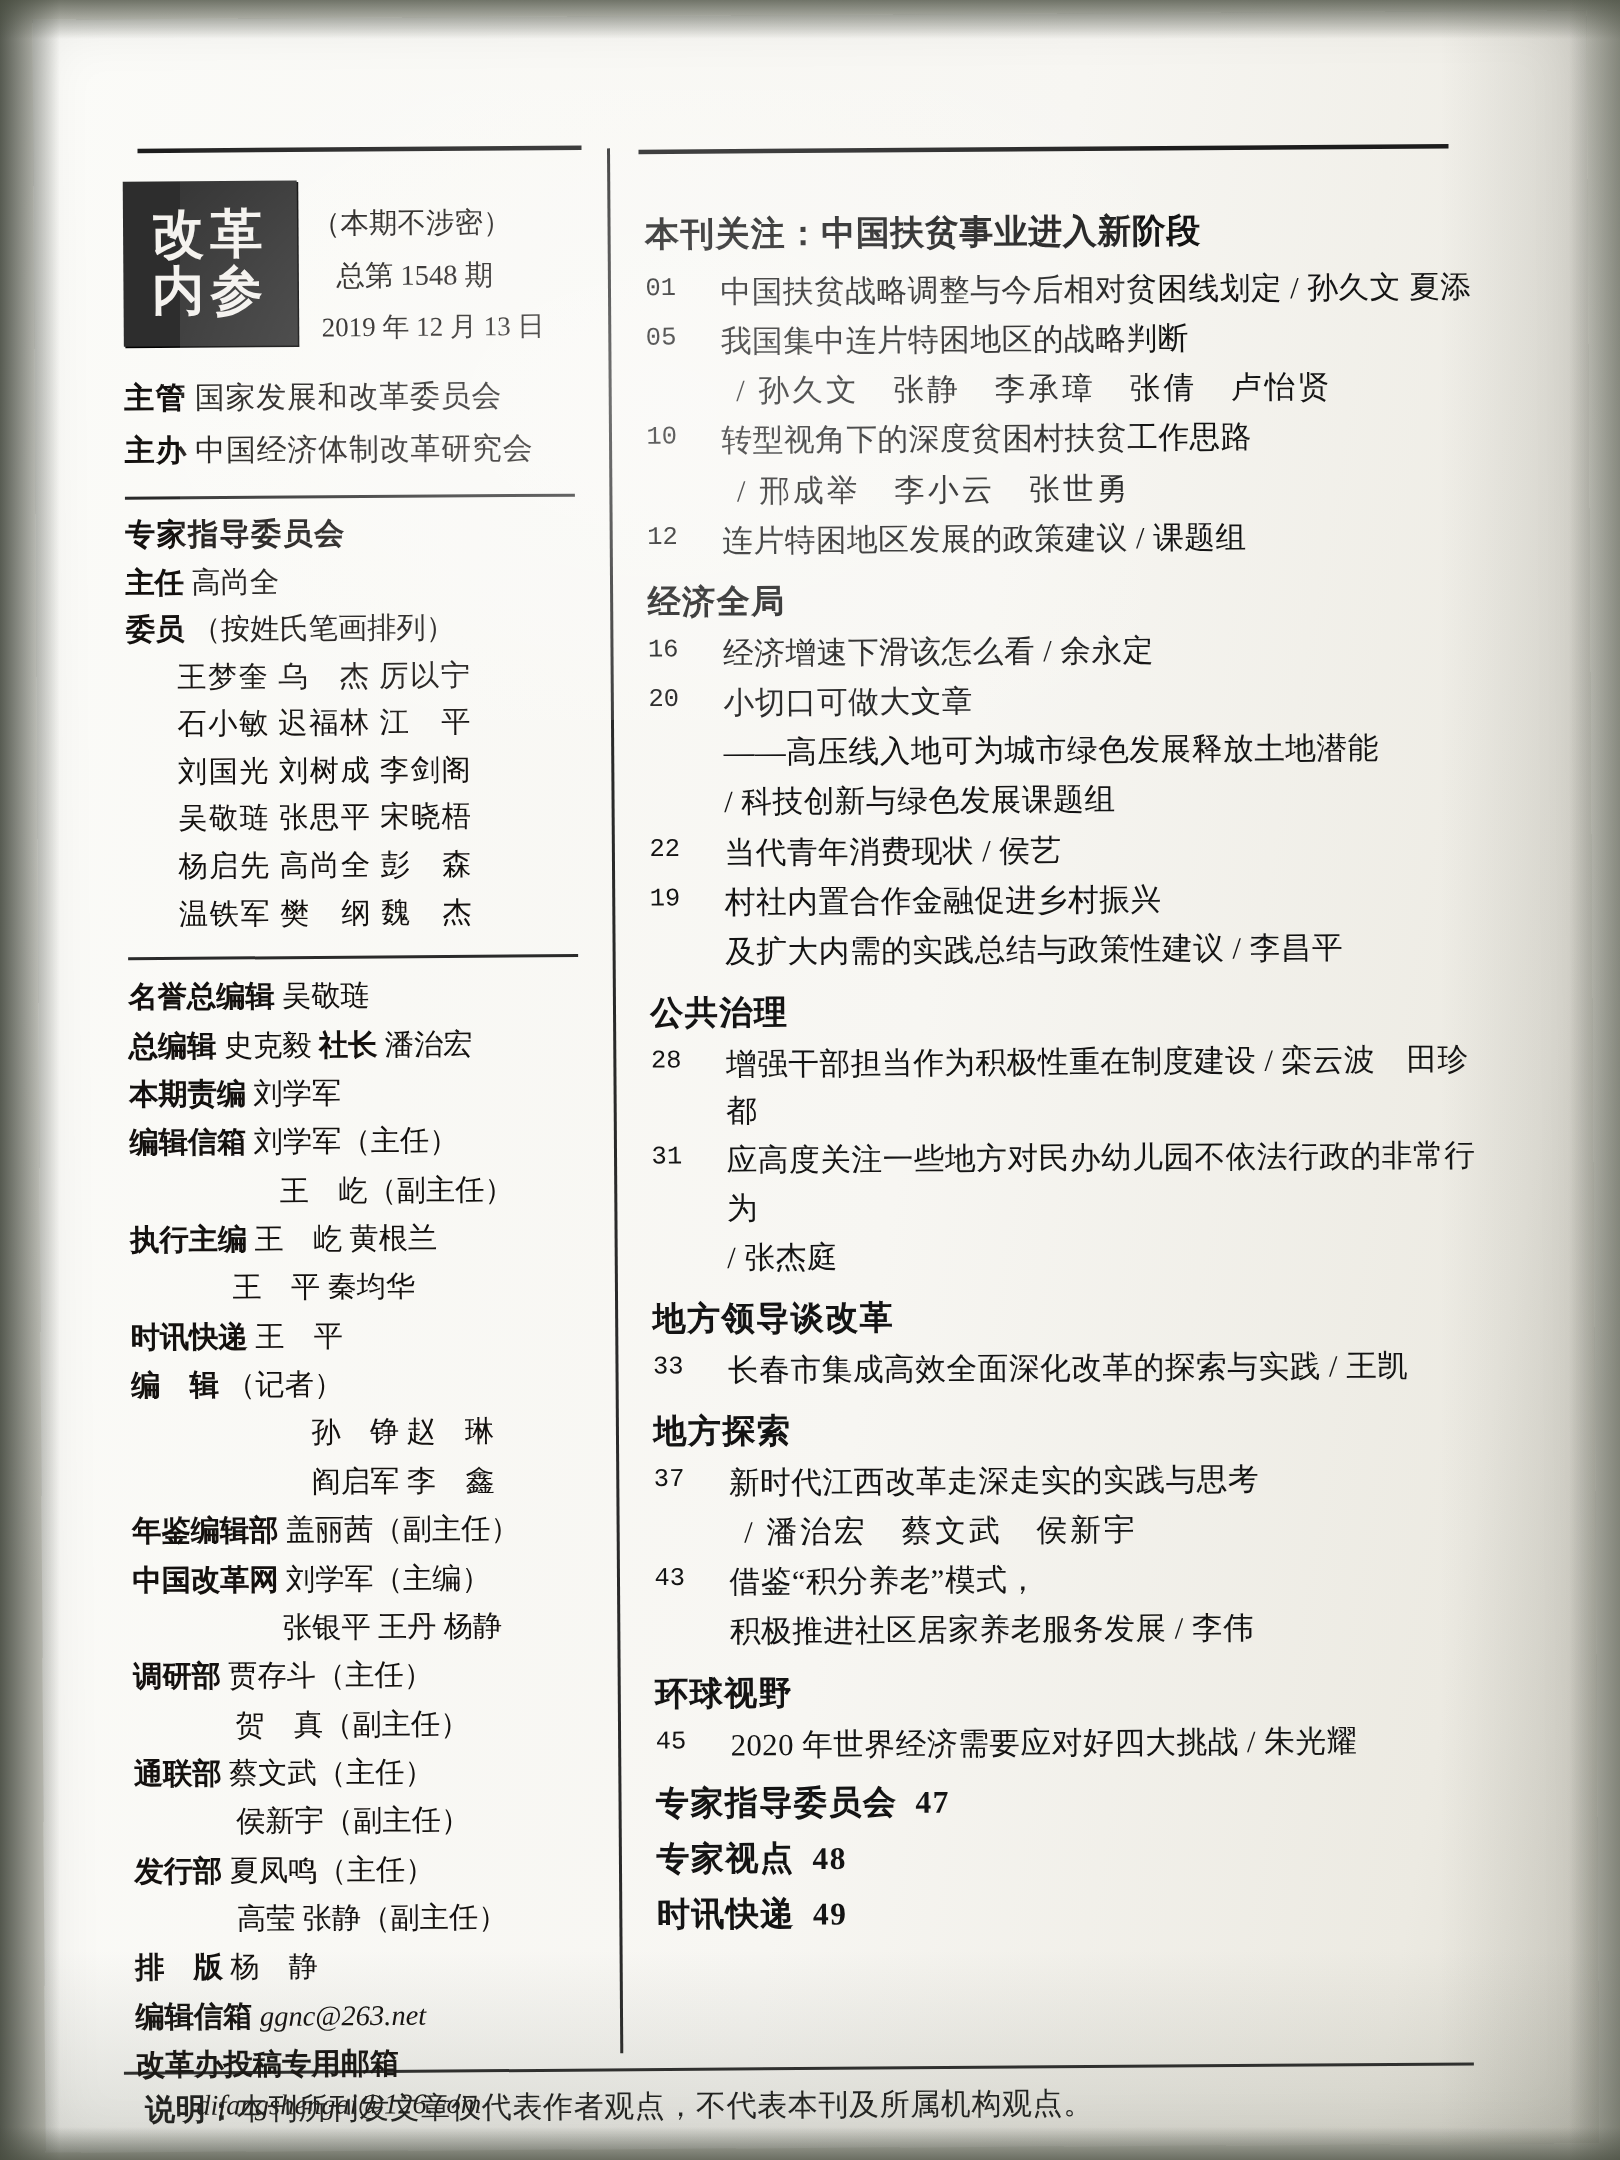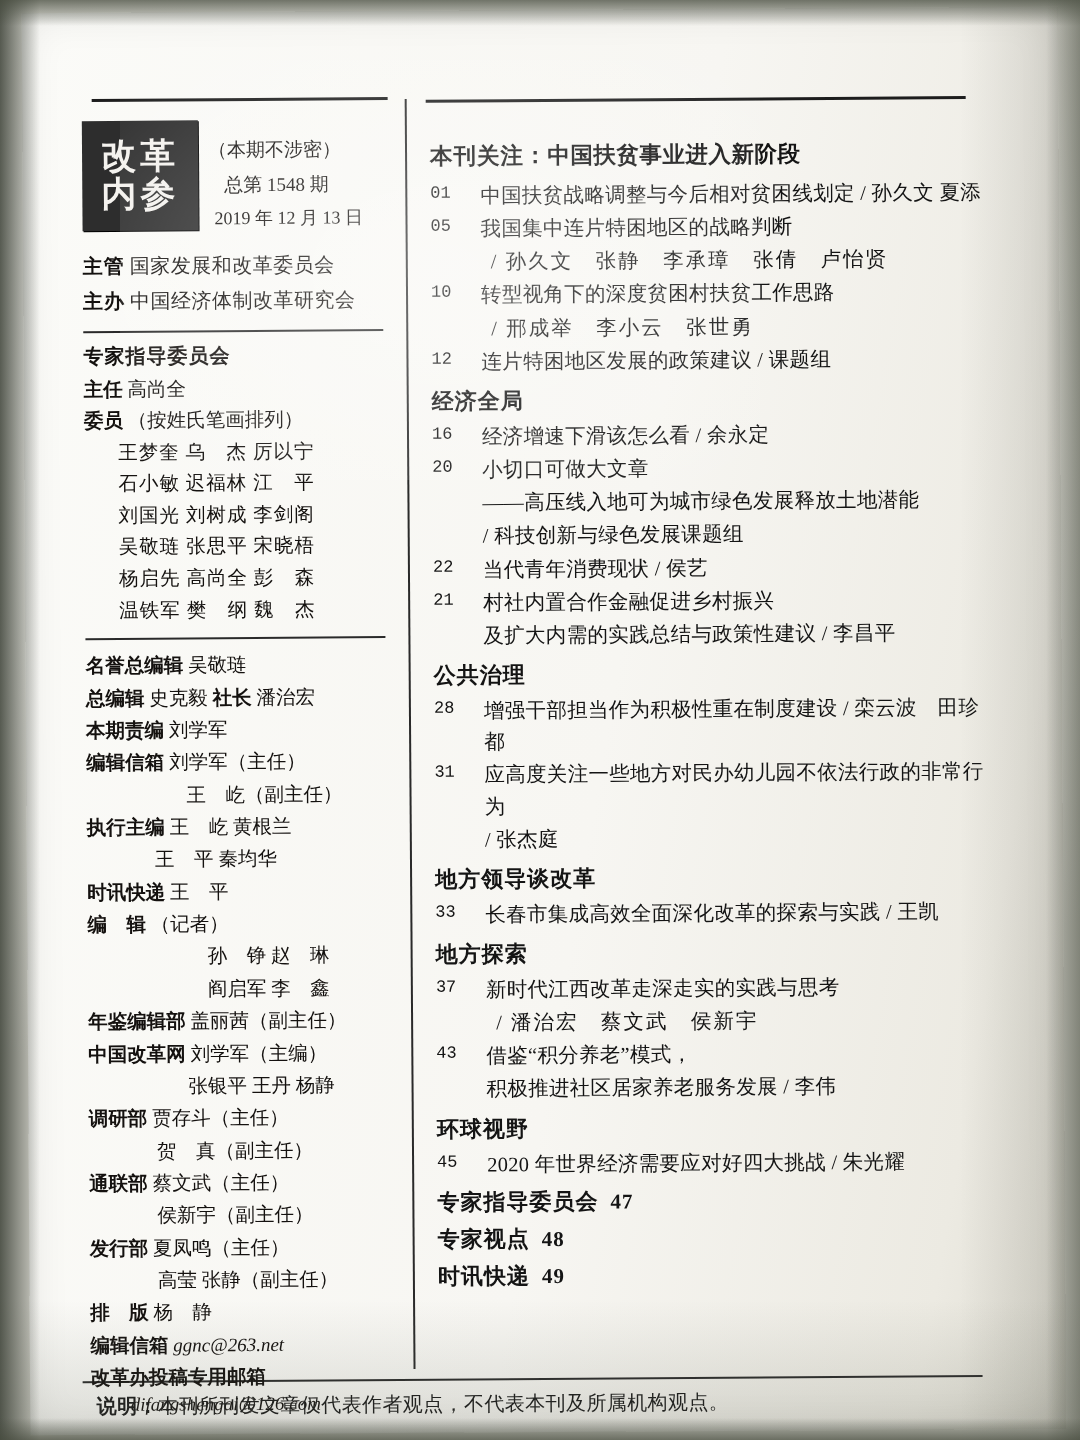--- a/index.html
+++ b/index.html
@@ -455,21 +455,21 @@
         <div class="toc-num">20</div>
         <div class="toc-text">小切口可做大文章</div>
       </div>
       <div class="toc-sub">——高压线入地可为城市绿色发展释放土地潜能</div>
       <div class="toc-sub">/ 科技创新与绿色发展课题组</div>
       <div class="toc-item">
         <div class="toc-num">22</div>
         <div class="toc-text">当代青年消费现状 / 侯艺</div>
       </div>
       <div class="toc-item">
-        <div class="toc-num">21</div>
+        <div class="toc-num">19</div>
         <div class="toc-text">村社内置合作金融促进乡村振兴</div>
       </div>
       <div class="toc-sub">及扩大内需的实践总结与政策性建议 / 李昌平</div>
 
       <div class="toc-section">公共治理</div>
       <div class="toc-item">
         <div class="toc-num">28</div>
         <div class="toc-text">增强干部担当作为积极性重在制度建设 / 栾云波　田珍都</div>
       </div>
       <div class="toc-item">

